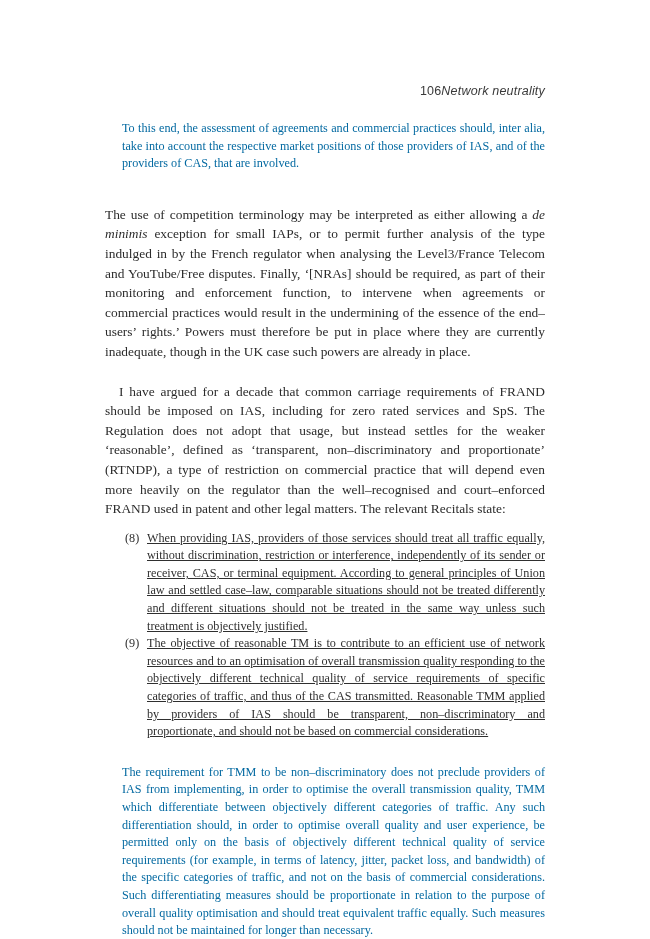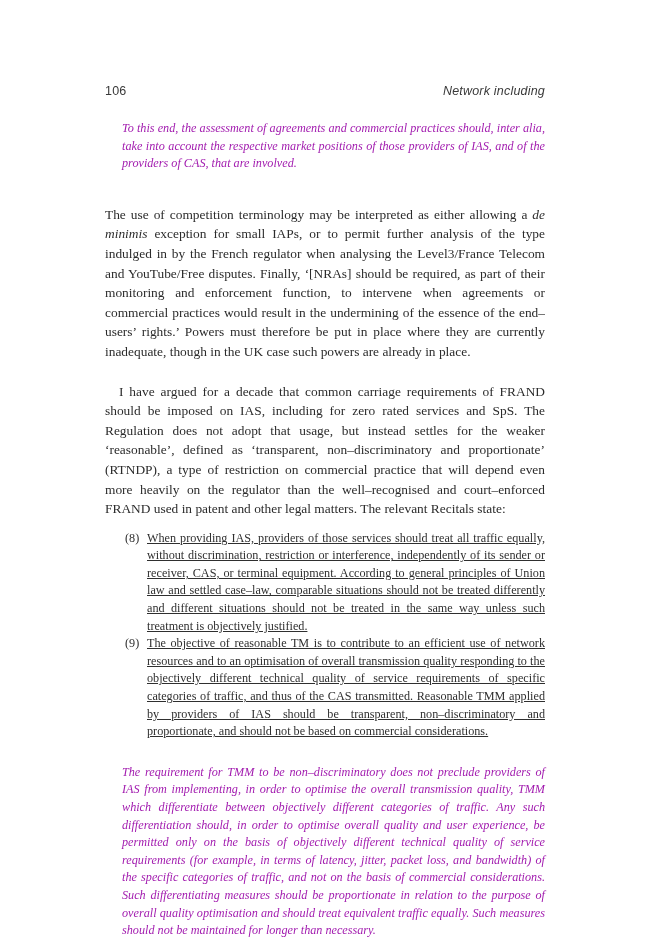--- a/index.html
+++ b/index.html
@@ -20,21 +20,21 @@
   .content {
     position: absolute;
     left: 105px;
     top: 84px;
     width: 440px;
   }
 
   
   .runhead {
     display: flex;
-    justify-content: space-between;
+    justify-content: flex-end;
     align-items: baseline;
     font-family: "Liberation Sans", "DejaVu Sans", sans-serif;
     font-size: 12.5px;
     color: #3a3a3a;
     letter-spacing: 0.2px;
     margin-bottom: 22px;
   }
   .runhead .folio {
     font-style: normal;
   }
@@ -59,22 +59,21 @@
     text-indent: 14px;
   }
 
   
   blockquote {
     margin: 0;
     padding: 0 0 0 17px;
     font-size: 12.2px;
     line-height: 17.6px;
     text-align: justify;
-    color: #a21caf;
-    font-style: italic;
+    color: #0369a1;
   }
   blockquote p {
     font-size: 12.2px;
     line-height: 17.6px;
   }
 
   .gap-before-quote { height: 11px; }
   .gap-after-quote  { height: 12px; }
 
   
@@ -109,21 +108,21 @@
 </style>
 </head>
 <body>
 
 <div class="page">
 
   <div class="content">
 
     <div class="runhead">
       <span class="folio">106</span>
-      <span class="title">Network including</span>
+      <span class="title">Network neutrality</span>
     </div>
 
     <blockquote>
       <p>To this end, the assessment of agreements and commercial practices should, inter alia, take into account the respective market positions of those providers of IAS, and of the providers of CAS, that are involved.</p>
     </blockquote>
 
     <div class="gap-after-quote"></div>
 
     <p class="body"><span>The use of competition terminology may be interpreted as either allowing a </span><em>de minimis</em><span> exception for small IAPs, or to permit further analysis of the type indulged in by the French regulator when analysing the Level3/France Telecom and YouTube/Free disputes. Finally, ‘[NRAs] should be required, as part of their monitoring and enforcement function, to intervene when agreements or commercial practices would result in the undermining of the essence of the end–users’ rights.’ Powers must therefore be put in place where they are currently inadequate, though in the UK case such powers are already in place.</span></p>
 

